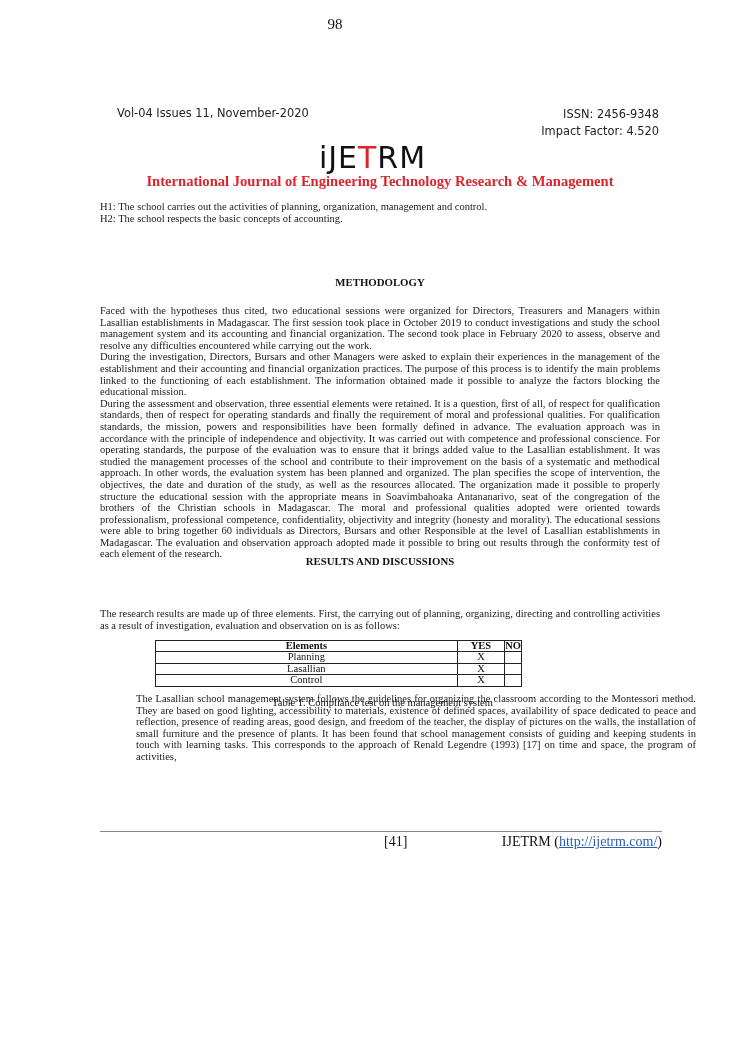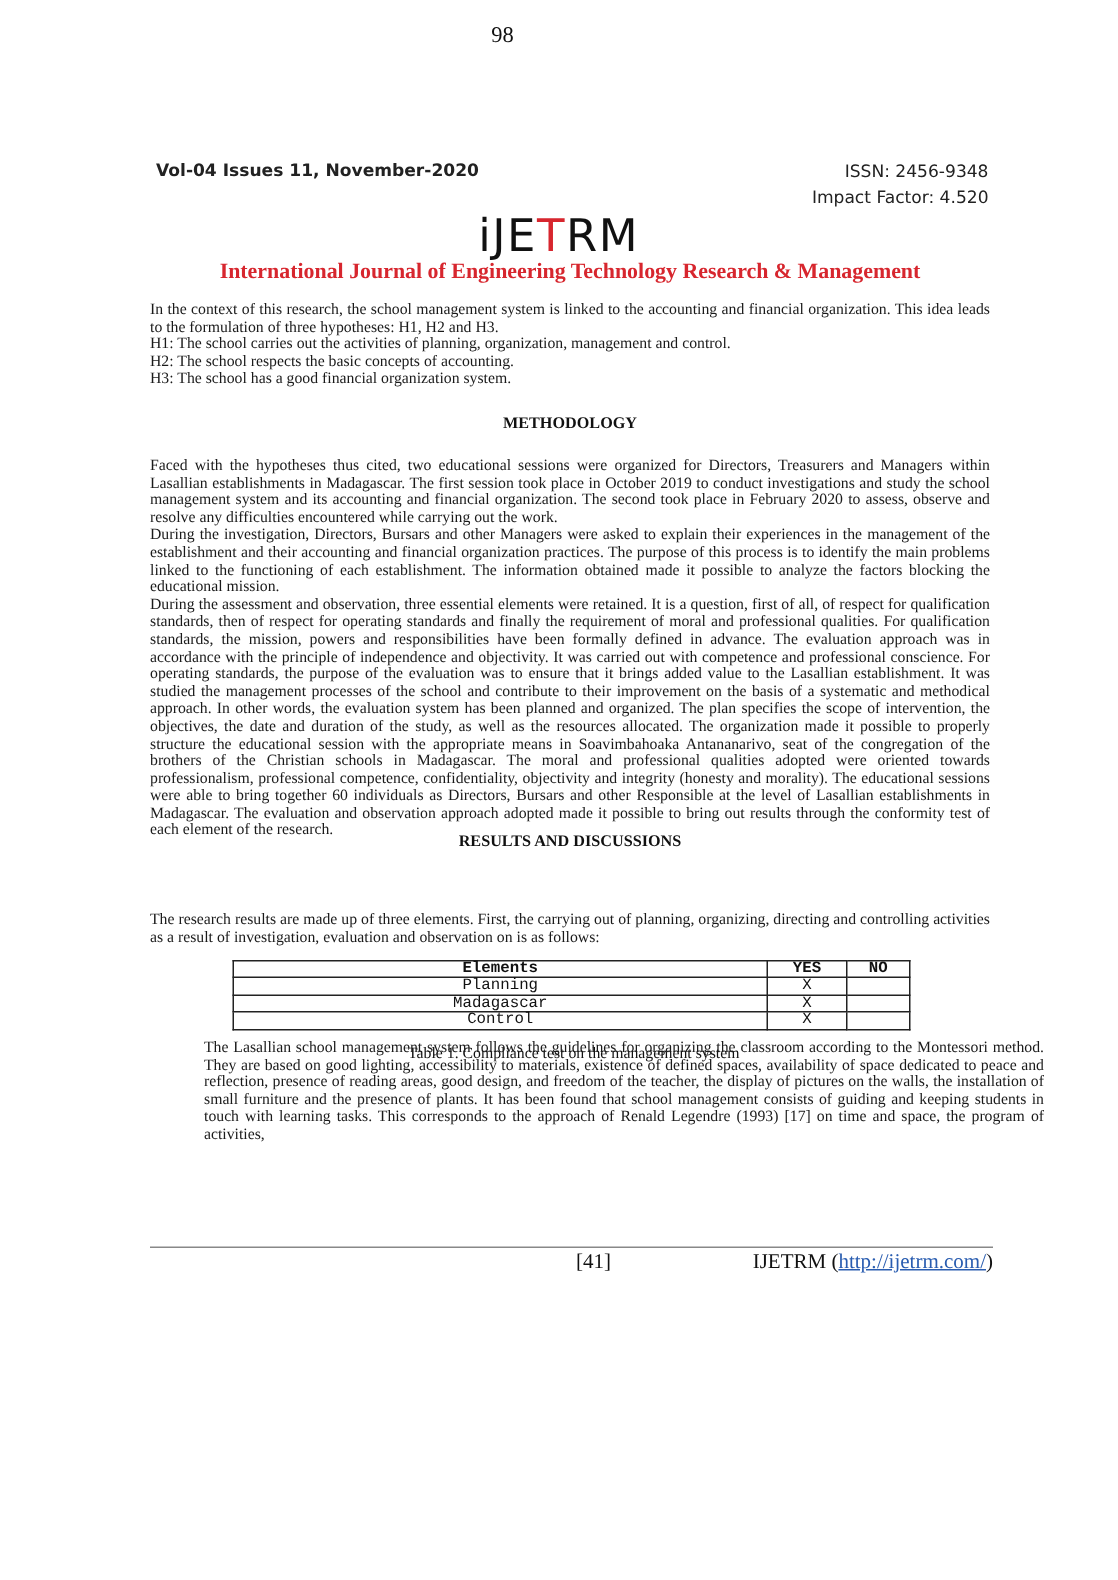--- a/index.html
+++ b/index.html
@@ -1,34 +1,34 @@
 <!DOCTYPE html>
 <html><head>
 <meta charset="utf-8">
 <style>
   html, body { margin: 0; padding: 0; background: #ffffff; }
   body { width: 745px; height: 1053px; position: relative; overflow: hidden; color: #111; }
   .page-number { position: absolute; top: 16px; left: 0; width: 670px; text-align: center;
     font-family: "Liberation Serif", serif; font-size: 15px; }
   .hdr { position: absolute; top: 106px; left: 100px; width: 559px;
     font-family: "DejaVu Sans", sans-serif; font-size: 11.4px; color: #222; }
-  .hdr-left { position: absolute; left: 4px; top: 0; font-weight: bold; }
+  .hdr-left { position: absolute; left: 17px; top: 0; }
   .hdr-right { position: absolute; right: 0; top: 0; text-align: right; line-height: 17px; }
   .logo { position: absolute; top: 142px; left: 0; width: 745px; text-align: center;
     font-family: "DejaVu Sans", sans-serif; font-size: 30px; letter-spacing: 1px; color: #111; line-height: 32px; }
   .logo .red { color: #d7262e; }
   .journal-title { position: absolute; top: 173px; left: 100px; width: 560px; text-align: center;
     font-family: "Liberation Serif", serif; font-weight: bold; font-size: 14.6px; color: #d7262e; white-space: nowrap; }
   .body { position: absolute; left: 100px; width: 560px;
     font-family: "Liberation Serif", serif; font-size: 10.5px; line-height: 11.6px; color: #1a1a1a; text-align: justify; }
   .body p { margin: 0; }
   .section-title { position: absolute; left: 100px; width: 560px; text-align: center;
     font-family: "Liberation Serif", serif; font-weight: bold; font-size: 10.8px; color: #111; }
-  table.compliance { position: absolute; top: 640px; left: 155px; width: 452px; border-collapse: collapse;
-    font-family: Liberation Mono, monospace; font-size: 10.5px; line-height: 10.4px; }
+  table.compliance { position: absolute; top: 640px; left: 155px; width: 367px; border-collapse: collapse;
+    font-family: Liberation Serif, serif; font-size: 10.5px; line-height: 10.4px; }
   table.compliance td, table.compliance th { border: 1px solid #222; text-align: center; padding: 0; }
   table.compliance th { font-weight: bold; }
   .caption { position: absolute; top: 697px; left: 0; width: 765px; text-align: center;
     font-family: "Liberation Serif", serif; font-size: 10.5px; }
   .footer-rule { position: absolute; top: 831px; left: 100px; width: 562px; height: 1px; background: #888; }
   .footer { position: absolute; top: 834px; left: 102px; width: 560px;
     font-family: "Liberation Serif", serif; font-size: 14px; color: #111; text-align: right; }
   .footer a { color: #2a5db0; text-decoration: underline; }
   .footer .fpage { position: absolute; left: 282px; top: 0; }
 </style>
@@ -43,24 +43,22 @@
     <div>ISSN: 2456-9348</div>
     <div>Impact Factor: 4.520</div>
   </div>
 </div>
 
 <div class="logo"><span>iJE</span><span class="red">T</span><span>RM</span></div>
 
 <div class="journal-title">International Journal of Engineering Technology Research &amp; Management</div>
 
 <div class="body" style="top:201px;">
-  <p>In the context of this research, the school management system is linked to the accounting and financial organization. This idea leads to the formulation of three hypotheses: H1, H2 and H3.</p>
   <p>H1: The school carries out the activities of planning, organization, management and control.</p>
   <p>H2: The school respects the basic concepts of accounting.</p>
-  <p>H3: The school has a good financial organization system.</p>
 </div>
 
 <div class="section-title" style="top:276px;">METHODOLOGY</div>
 
 <div class="body" style="top:305px;">
   <p>Faced with the hypotheses thus cited, two educational sessions were organized for Directors, Treasurers and Managers within Lasallian establishments in Madagascar. The first session took place in October 2019 to conduct investigations and study the school management system and its accounting and financial organization. The second took place in February 2020 to assess, observe and resolve any difficulties encountered while carrying out the work.</p>
   <p>During the investigation, Directors, Bursars and other Managers were asked to explain their experiences in the management of the establishment and their accounting and financial organization practices. The purpose of this process is to identify the main problems linked to the functioning of each establishment. The information obtained made it possible to analyze the factors blocking the educational mission.</p>
   <p>During the assessment and observation, three essential elements were retained. It is a question, first of all, of respect for qualification standards, then of respect for operating standards and finally the requirement of moral and professional qualities. For qualification standards, the mission, powers and responsibilities have been formally defined in advance. The evaluation approach was in accordance with the principle of independence and objectivity. It was carried out with competence and professional conscience. For operating standards, the purpose of the evaluation was to ensure that it brings added value to the Lasallian establishment. It was studied the management processes of the school and contribute to their improvement on the basis of a systematic and methodical approach. In other words, the evaluation system has been planned and organized. The plan specifies the scope of intervention, the objectives, the date and duration of the study, as well as the resources allocated. The organization made it possible to properly structure the educational session with the appropriate means in Soavimbahoaka Antananarivo, seat of the congregation of the brothers of the Christian schools in Madagascar. The moral and professional qualities adopted were oriented towards professionalism, professional competence, confidentiality, objectivity and integrity (honesty and morality). The educational sessions were able to bring together 60 individuals as Directors, Bursars and other Responsible at the level of Lasallian establishments in Madagascar. The evaluation and observation approach adopted made it possible to bring out results through the conformity test of each element of the research.</p>
 </div>
 
@@ -78,21 +76,21 @@
       <th>NO</th>
     </tr>
   </thead>
   <tbody>
     <tr>
       <td>Planning</td>
       <td>X</td>
       <td></td>
     </tr>
     <tr>
-      <td>Madagascar</td>
+      <td>Lasallian</td>
       <td>X</td>
       <td></td>
     </tr>
     <tr>
       <td>Control</td>
       <td>X</td>
       <td></td>
     </tr>
   </tbody>
 </table>

